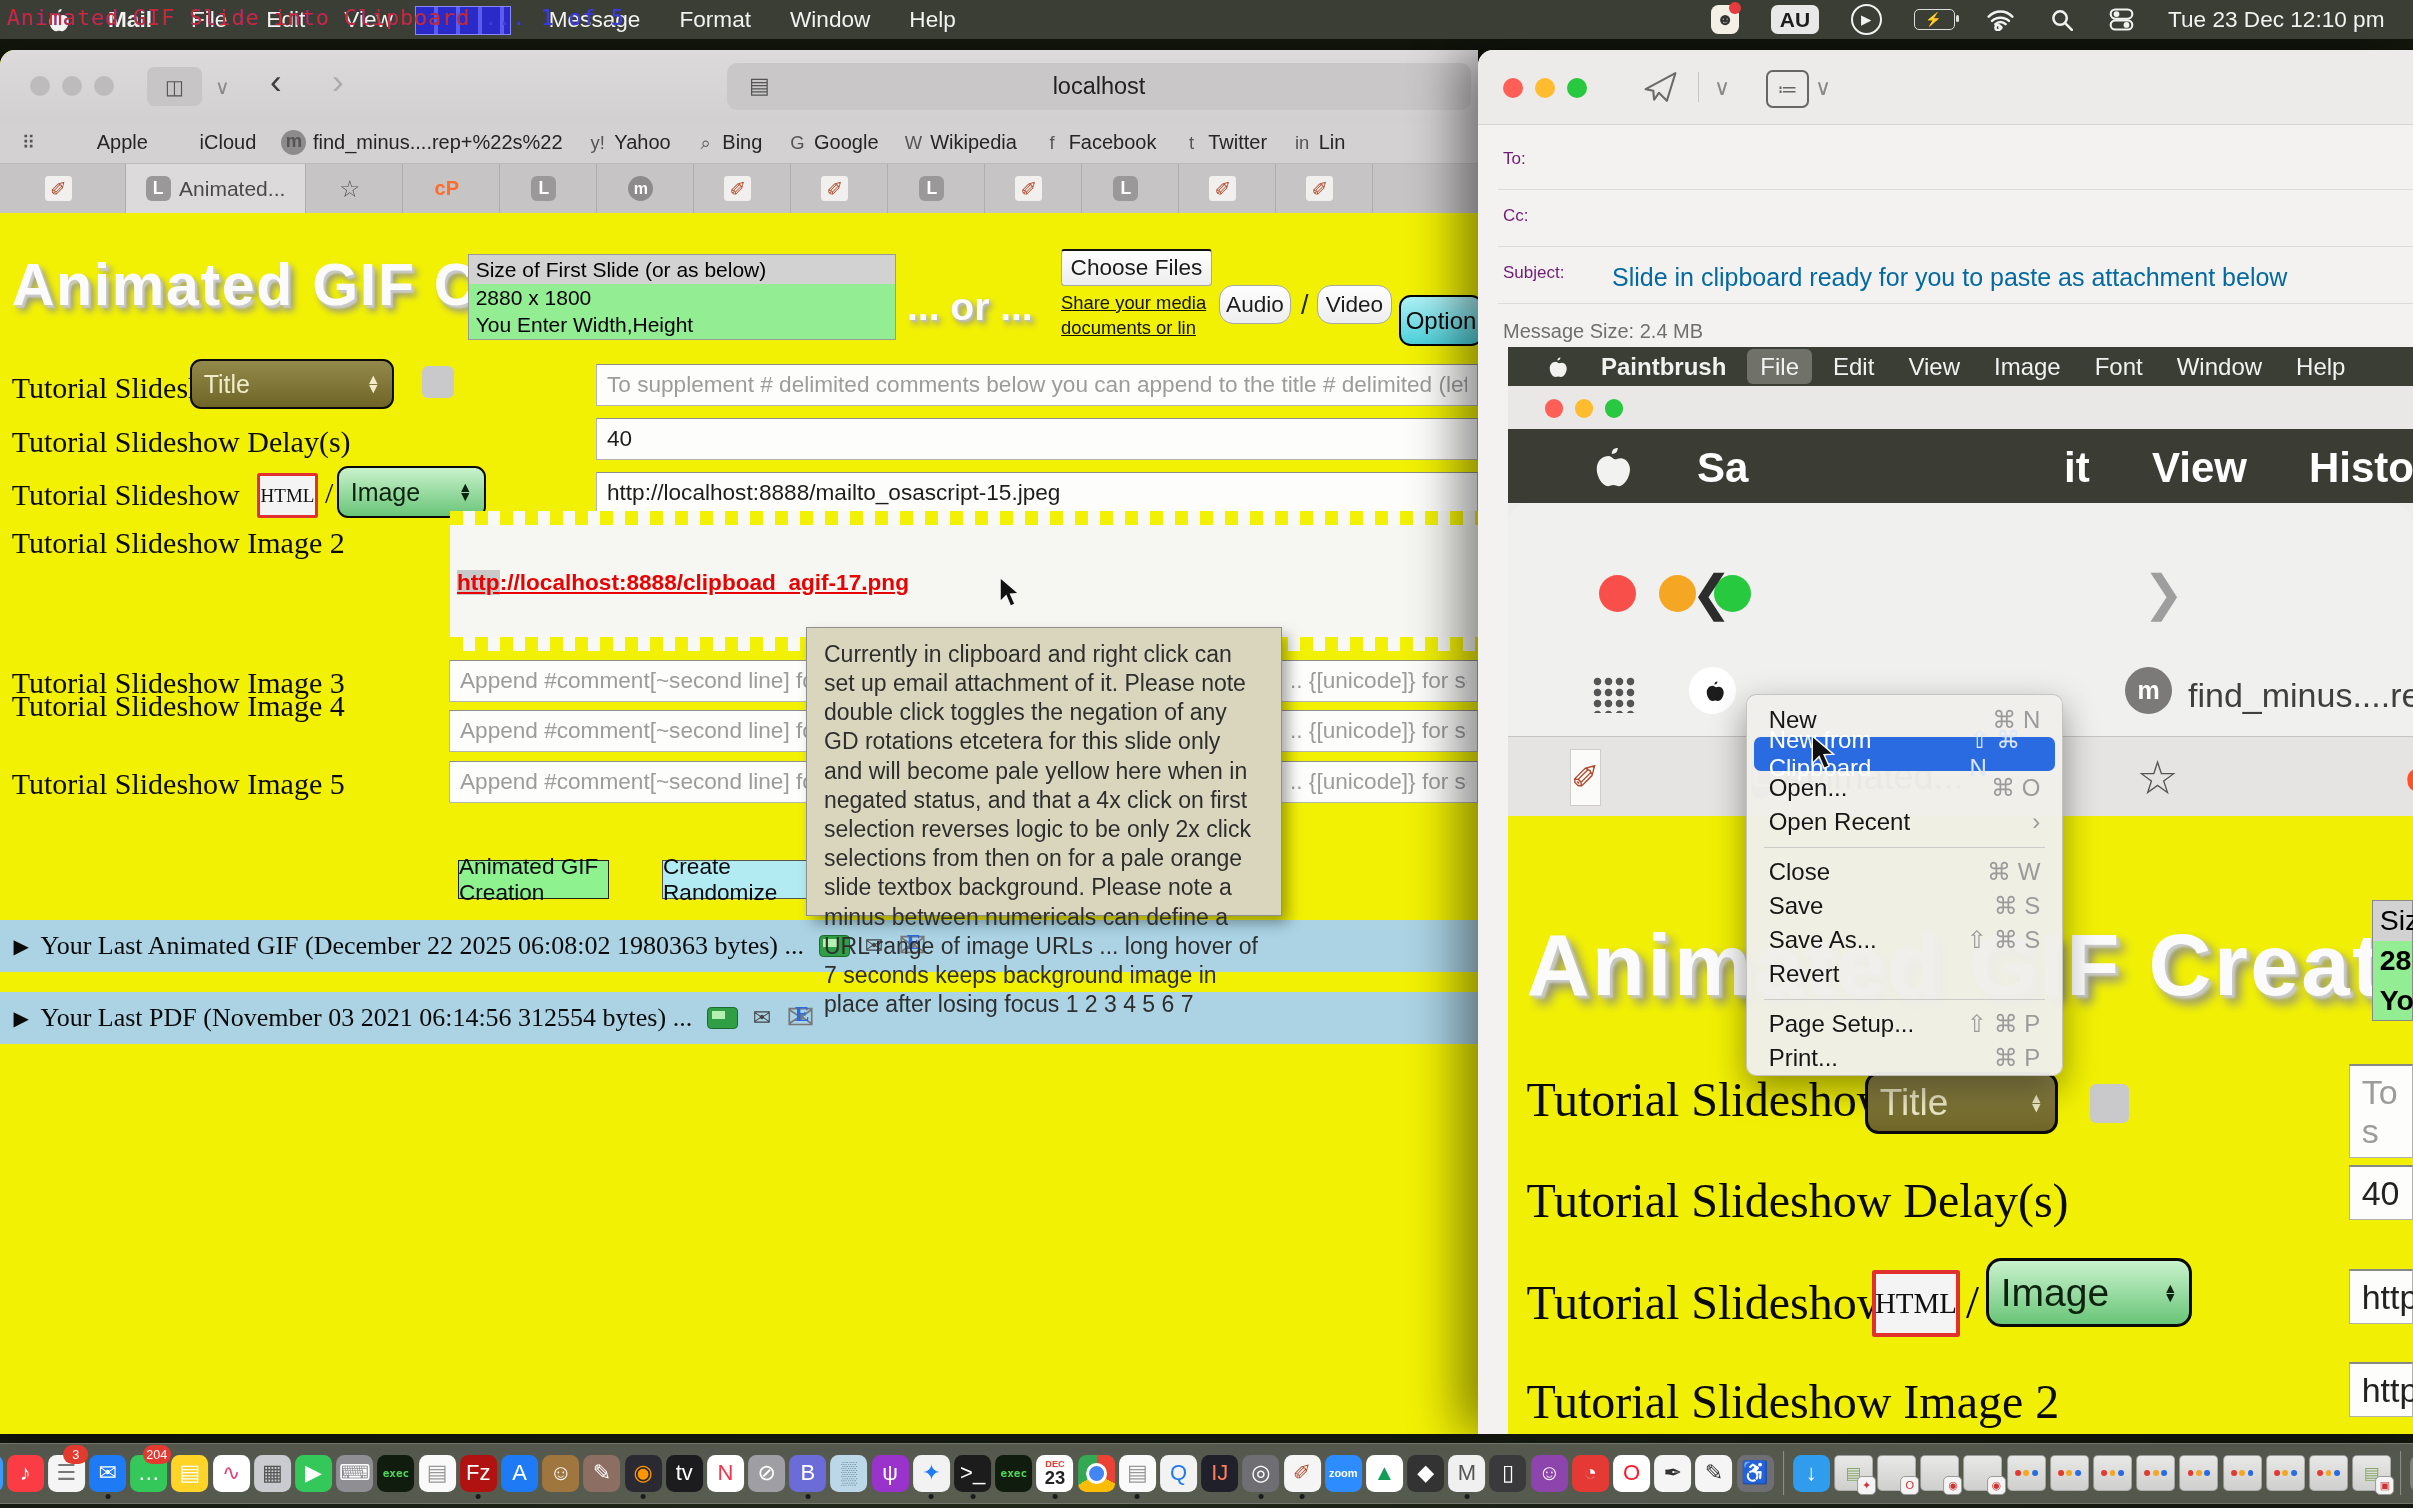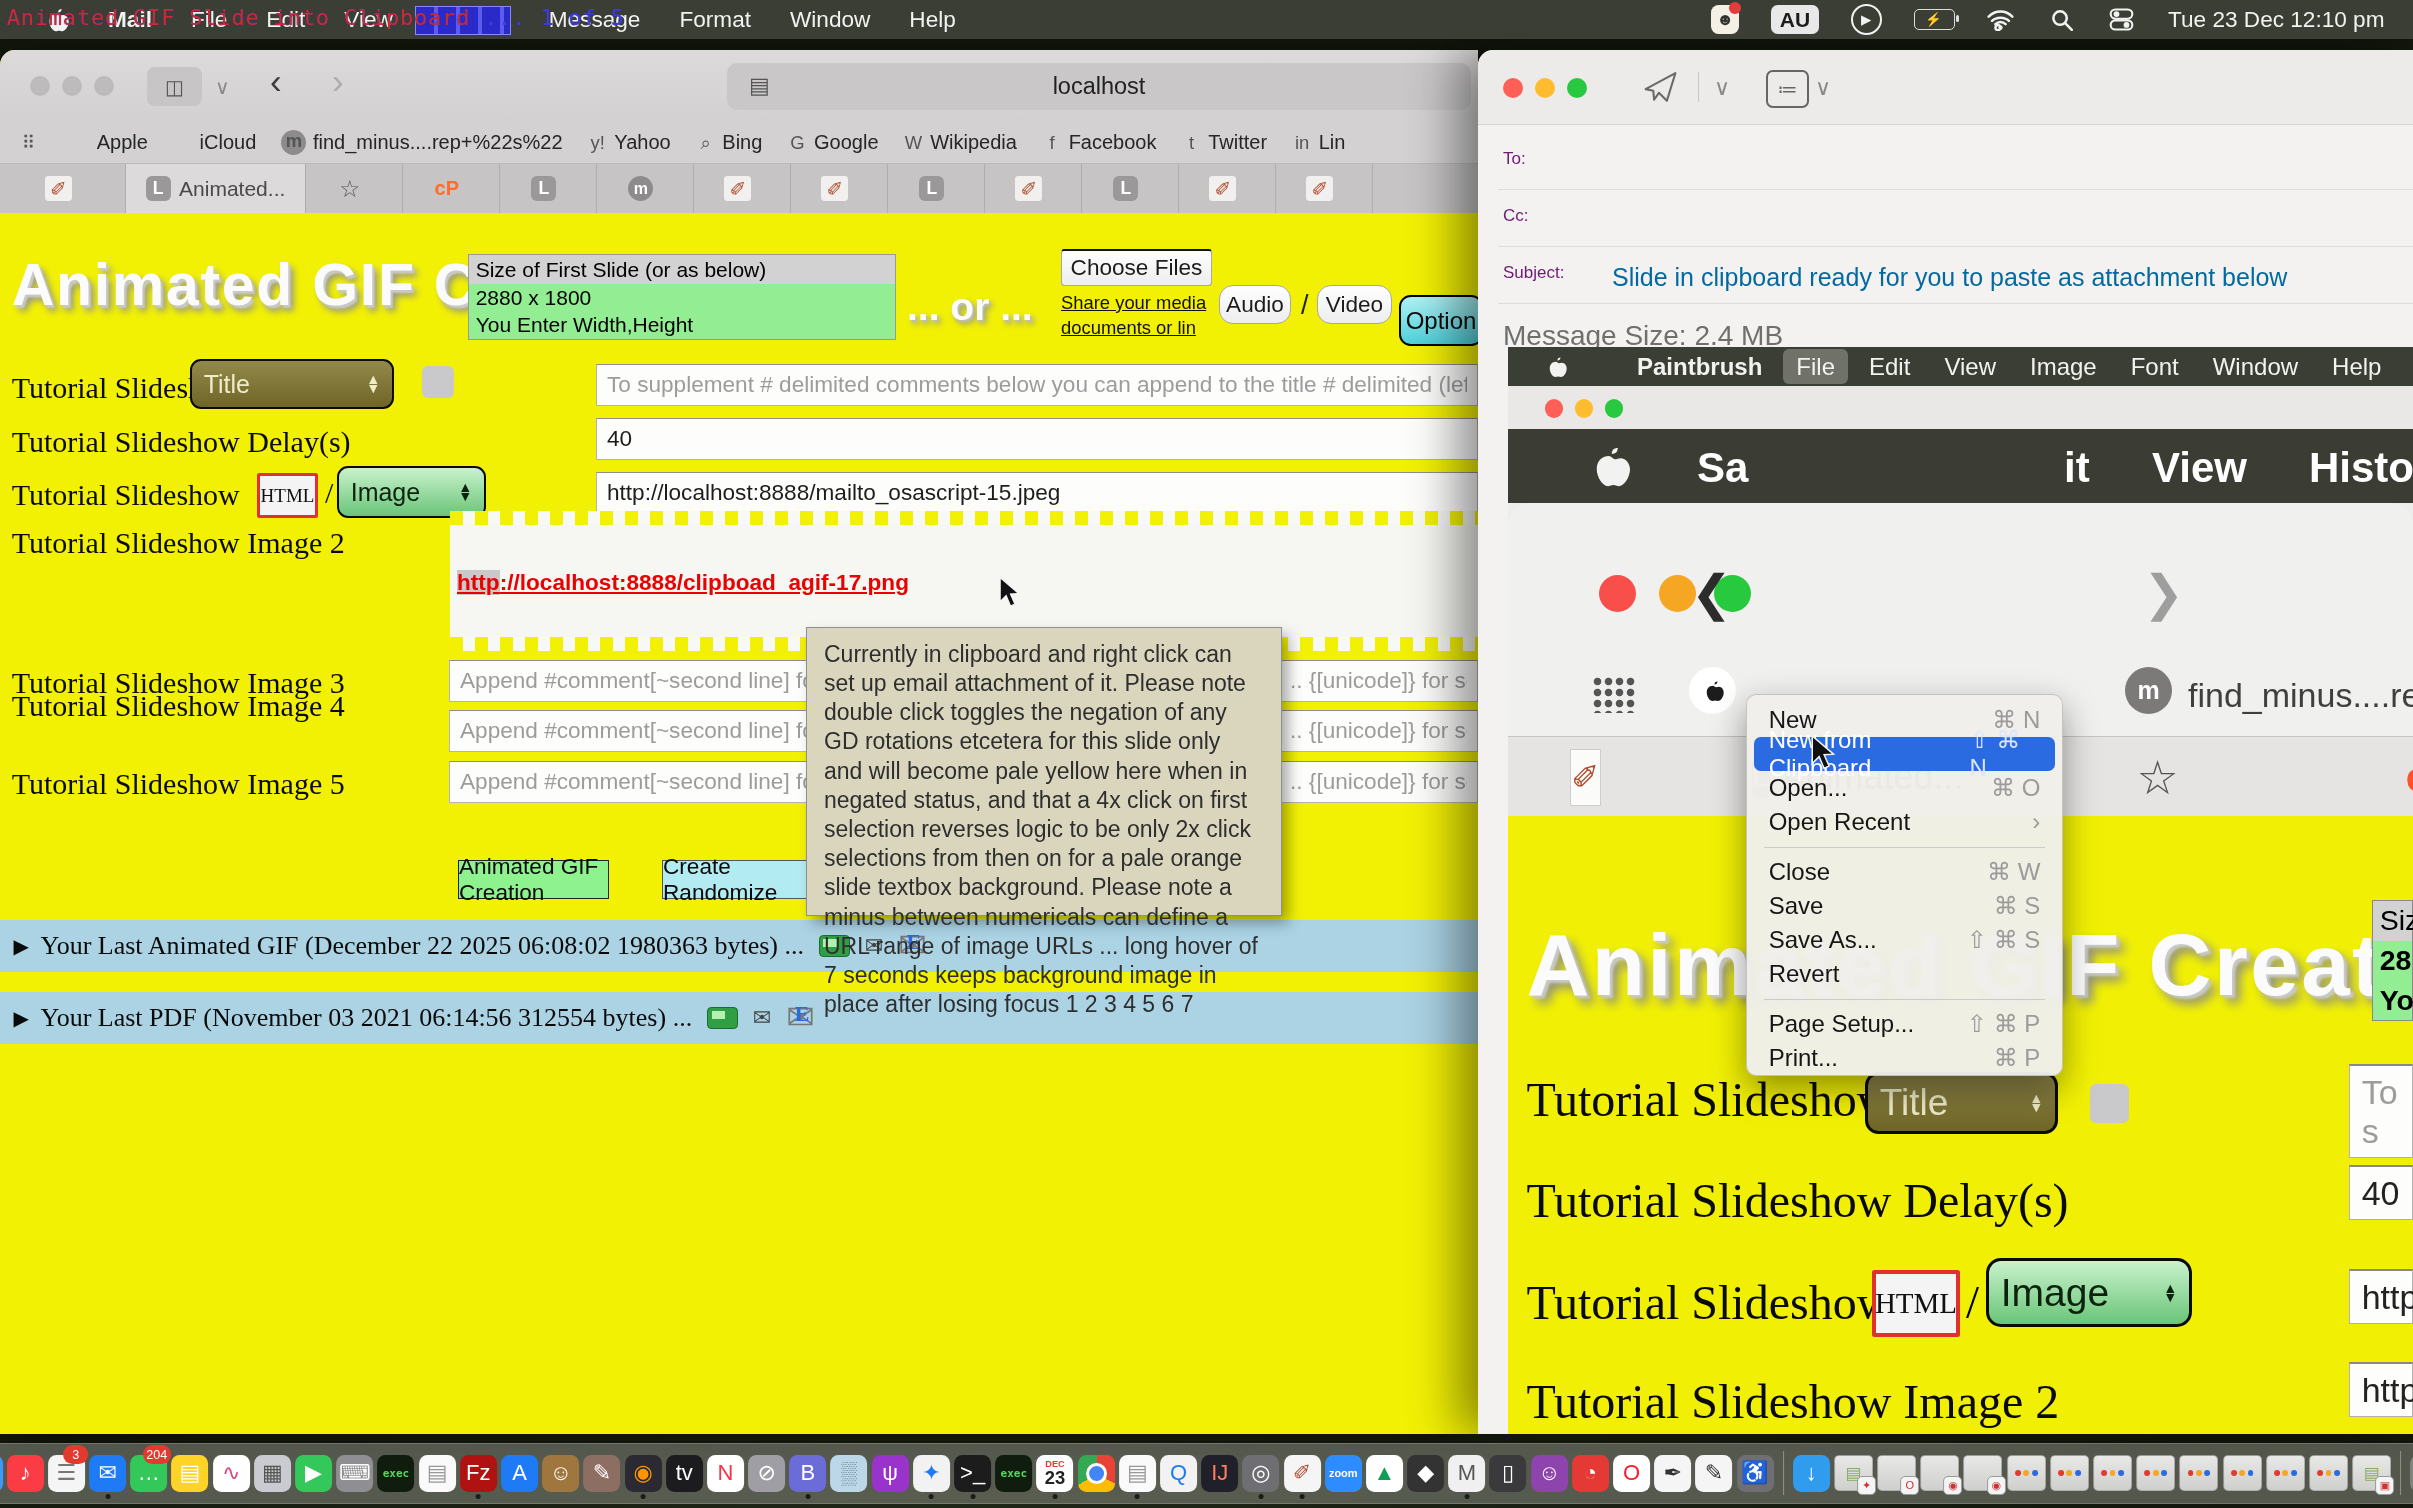--- a/index.html
+++ b/index.html
@@ -115,27 +115,27 @@
   .tlc{position:absolute;top:28px;width:20px;height:20px;border-radius:50%;}
   #mw-send{position:absolute;left:164px;top:20px;width:37px;height:34px;}
   #mw-vline{position:absolute;left:220px;top:22px;width:0.8px;height:30px;background:#c9c7c5;}
   #mw-chev1{position:absolute;left:236px;top:25px;color:#8a8a8a;font-size:22px;}
   #mw-listbtn{position:absolute;left:288px;top:20px;width:39px;height:34px;border:2.5px solid #666;border-radius:6.7px;
     color:#666;font-size:20px;display:flex;align-items:center;justify-content:center;}
   #mw-chev2{position:absolute;left:337px;top:25px;color:#8a8a8a;font-size:22px;}
   .fieldlab{position:absolute;left:25px;font-size:17px;color:#701a75;}
   .fieldline{position:absolute;left:20px;right:0;height:0.8px;background:#dedcda;}
   #mw-subjectval{position:absolute;left:134px;font-size:25px;color:#0369a1;}
-  #mw-msgsize{position:absolute;left:25px;font-size:28px;color:#6f6f6f;text-align:right;}
+  #mw-msgsize{position:absolute;left:25px;font-size:20px;color:#6f6f6f;text-align:right;}
 
   
   #shot{position:absolute;left:30px;top:297px;width:905px;height:1087px;overflow:hidden;background:#ededec;}
   #pb-menubar{position:absolute;left:0;top:0;width:100%;height:39px;background:#3b3e35;display:flex;align-items:center;
     color:#f2f2f0;font-size:24px;gap:34px;padding-left:37px;box-sizing:border-box;}
-  #pb-menubar .app{font-weight:bold;margin-left:36px;}
+  #pb-menubar .app{font-weight:bold;}
   #pb-menubar .hl{background:#70726a;border-radius:5.9px;padding:3.4px 13.4px;margin:-3.4px -13.4px;}
   #sh-titlebar{position:absolute;left:0;top:39px;width:100%;height:44px;background:#e9e8e7;}
   #sh-darkbar{position:absolute;left:0;top:82px;width:100%;height:74px;background:#3b3d35;color:#fff;}
   #sh-darkbar .apple-svg{width:44px;height:49px;position:absolute;left:79px;top:11.7px;}
   #sh-darkbar .t{position:absolute;top:15px;font-size:42px;font-weight:bold;}
   #sh-content{position:absolute;left:0;top:156px;width:100%;height:233px;background:#f0f0ef;border-radius:22px 22px 0 0;}
   .bigtl{position:absolute;top:72px;width:37px;height:37px;border-radius:50%;}
   #sh-back{position:absolute;left:183px;top:62px;font-size:49px;color:#2c2c2c;}
   #sh-fwd{position:absolute;left:635px;top:62px;font-size:49px;color:#9e9e9e;}
   #sh-grid{position:absolute;left:84px;top:173px;width:44px;height:37px;

